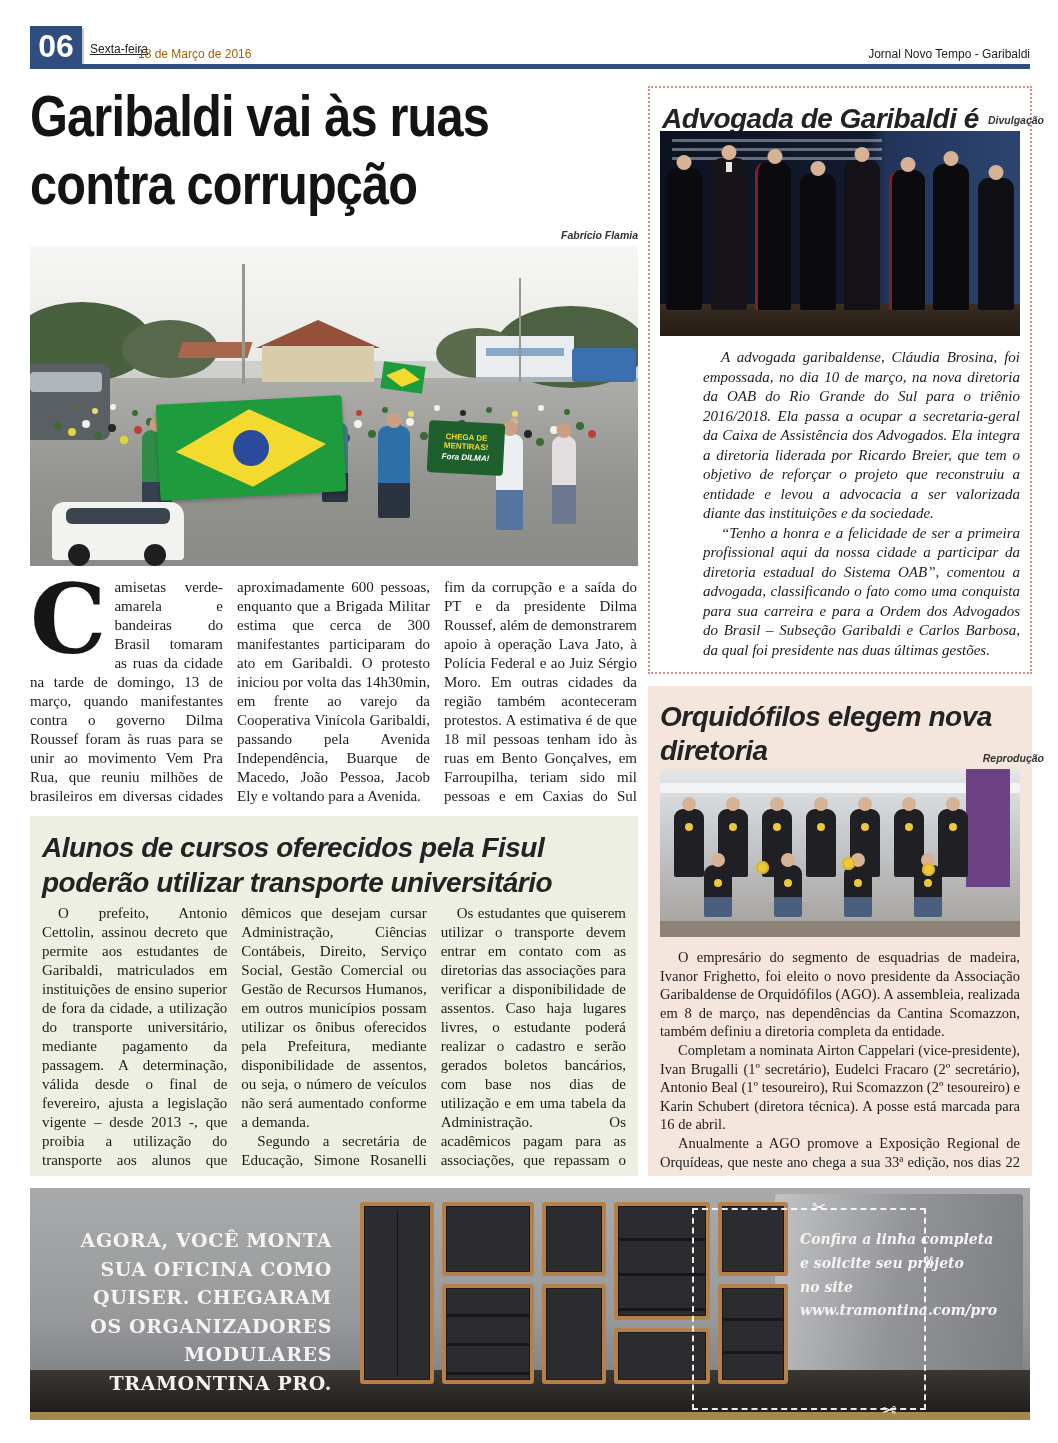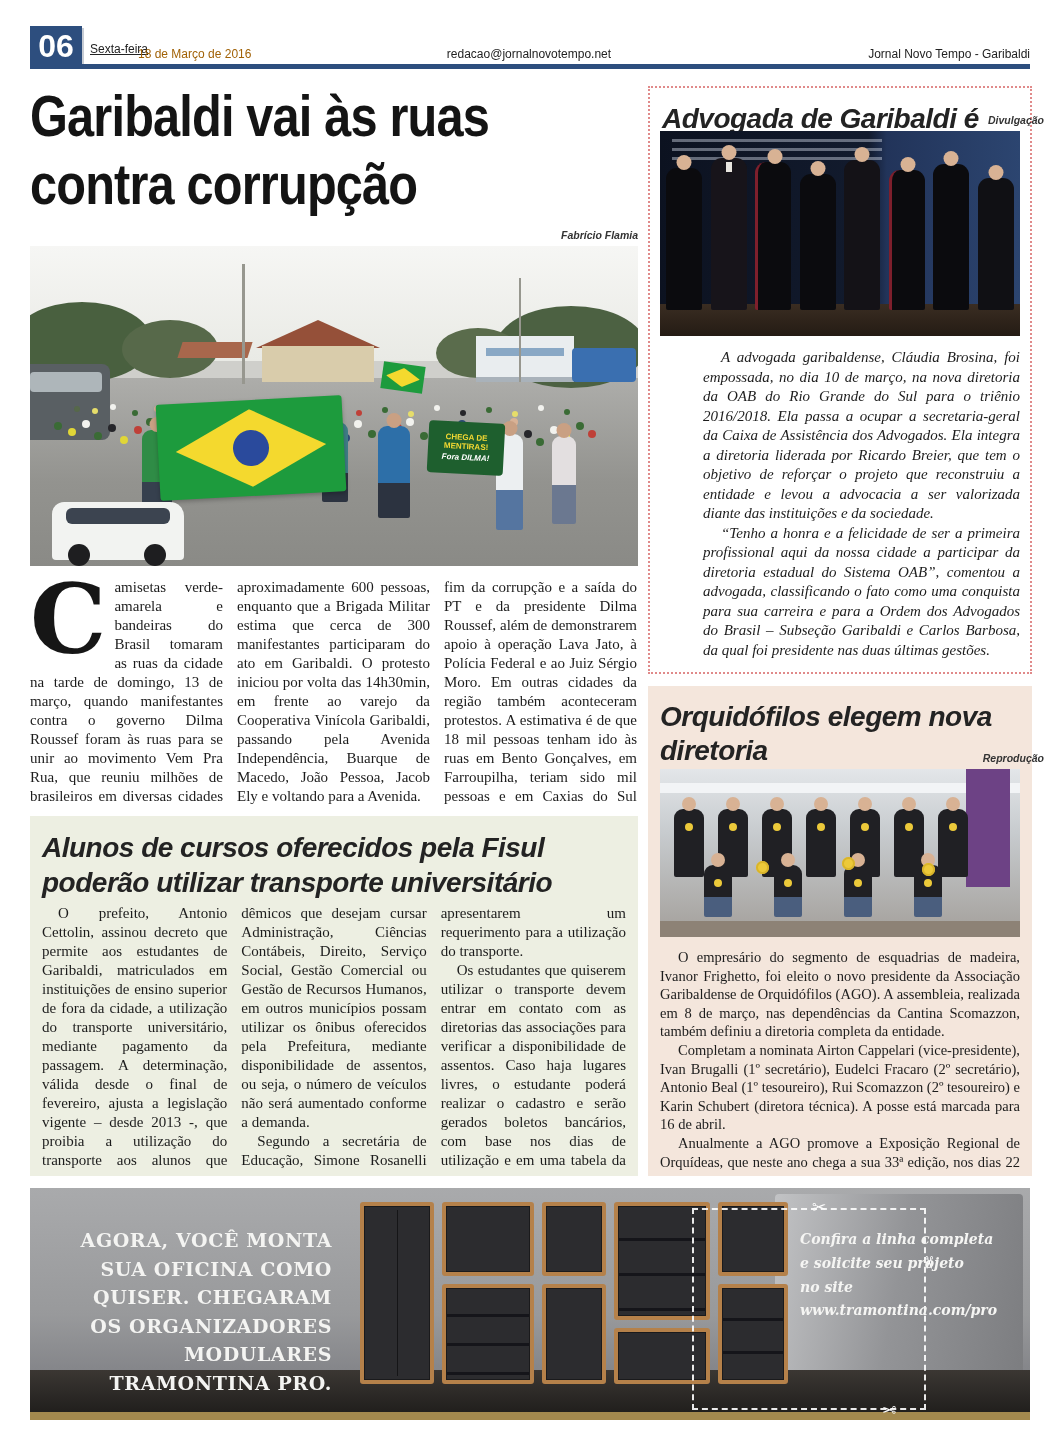--- a/index.html
+++ b/index.html
@@ -151,21 +151,20 @@
   .txt { white-space:pre-line; }
 </style>
 </head>
 <body>
 
 <div class="page">
 
   <div class="hdr-pagebox">06</div>
   <div class="hdr-weekday">Sexta-feira</div>
   <div class="hdr-date">18 de Março de 2016</div>
-  <div class="hdr-email">redacao@jornalnovotempo.net</div>
   <div class="hdr-masthead">Jornal Novo Tempo - Garibaldi</div>
   <div class="hdr-rule"></div>
 
   <h1 class="headline"><span>Garibaldi vai às ruas</span><br><span>contra corrupção</span></h1>
   <div class="photo-credit credit-main">Fabrício Flamia</div>
 
   <div class="photo protest">
     <div class="pr-sky"></div>
     <div class="pr-street"></div>
     <div class="tree t-l1"></div>
@@ -219,21 +218,20 @@
     <div class="fisul-cols">
       <div class="fcol">
         <p class="ind">O prefeito, Antonio Cettolin, assinou decreto que permite aos estudantes de Garibaldi, matriculados em instituições de ensino superior de fora da cidade, a utilização do transporte universitário, mediante pagamento da passagem. A determinação, válida desde o final de fevereiro, ajusta a legislação vigente – desde 2013 -, que proibia a utilização do transporte aos alunos que frequentassem cursos oferecidos pela Fisul.</p>
 
       </div>
       <div class="fcol">
         <p>dêmicos que desejam cursar Administração, Ciências Contábeis, Direito, Serviço Social, Gestão Comercial ou Gestão de Recursos Humanos, em outros municípios possam utilizar os ônibus oferecidos pela Prefeitura, mediante disponibilidade de assentos, ou seja, o número de veículos não será aumentado conforme a demanda.</p>
         <p class="ind">Segundo a secretária de Educação, Simone Rosanelli Chies, o decreto foi assinado após estudantes do curso de Direito da Unisinos</p>
       </div>
       <div class="fcol">
-        <p>apresentarem um requerimento para a utilização do transporte.</p>
         <p class="ind">Os estudantes que quiserem utilizar o transporte devem entrar em contato com as diretorias das associações para verificar a disponibilidade de assentos. Caso haja lugares livres, o estudante poderá realizar o cadastro e serão gerados boletos bancários, com base nos dias de utilização e em uma tabela da Administração. Os acadêmicos pagam para as associações, que repassam o valor para a Prefeitura.</p>
       </div>
     </div>
   </section>
 
   <aside class="oab">
     <h2 class="box-title">Advogada de Garibaldi é empossada na diretoria estadual da OAB</h2>
   </aside>
   <div class="photo-credit credit-oab" style="position:absolute;">Divulgação</div>
   <div class="photo oab-photo">

